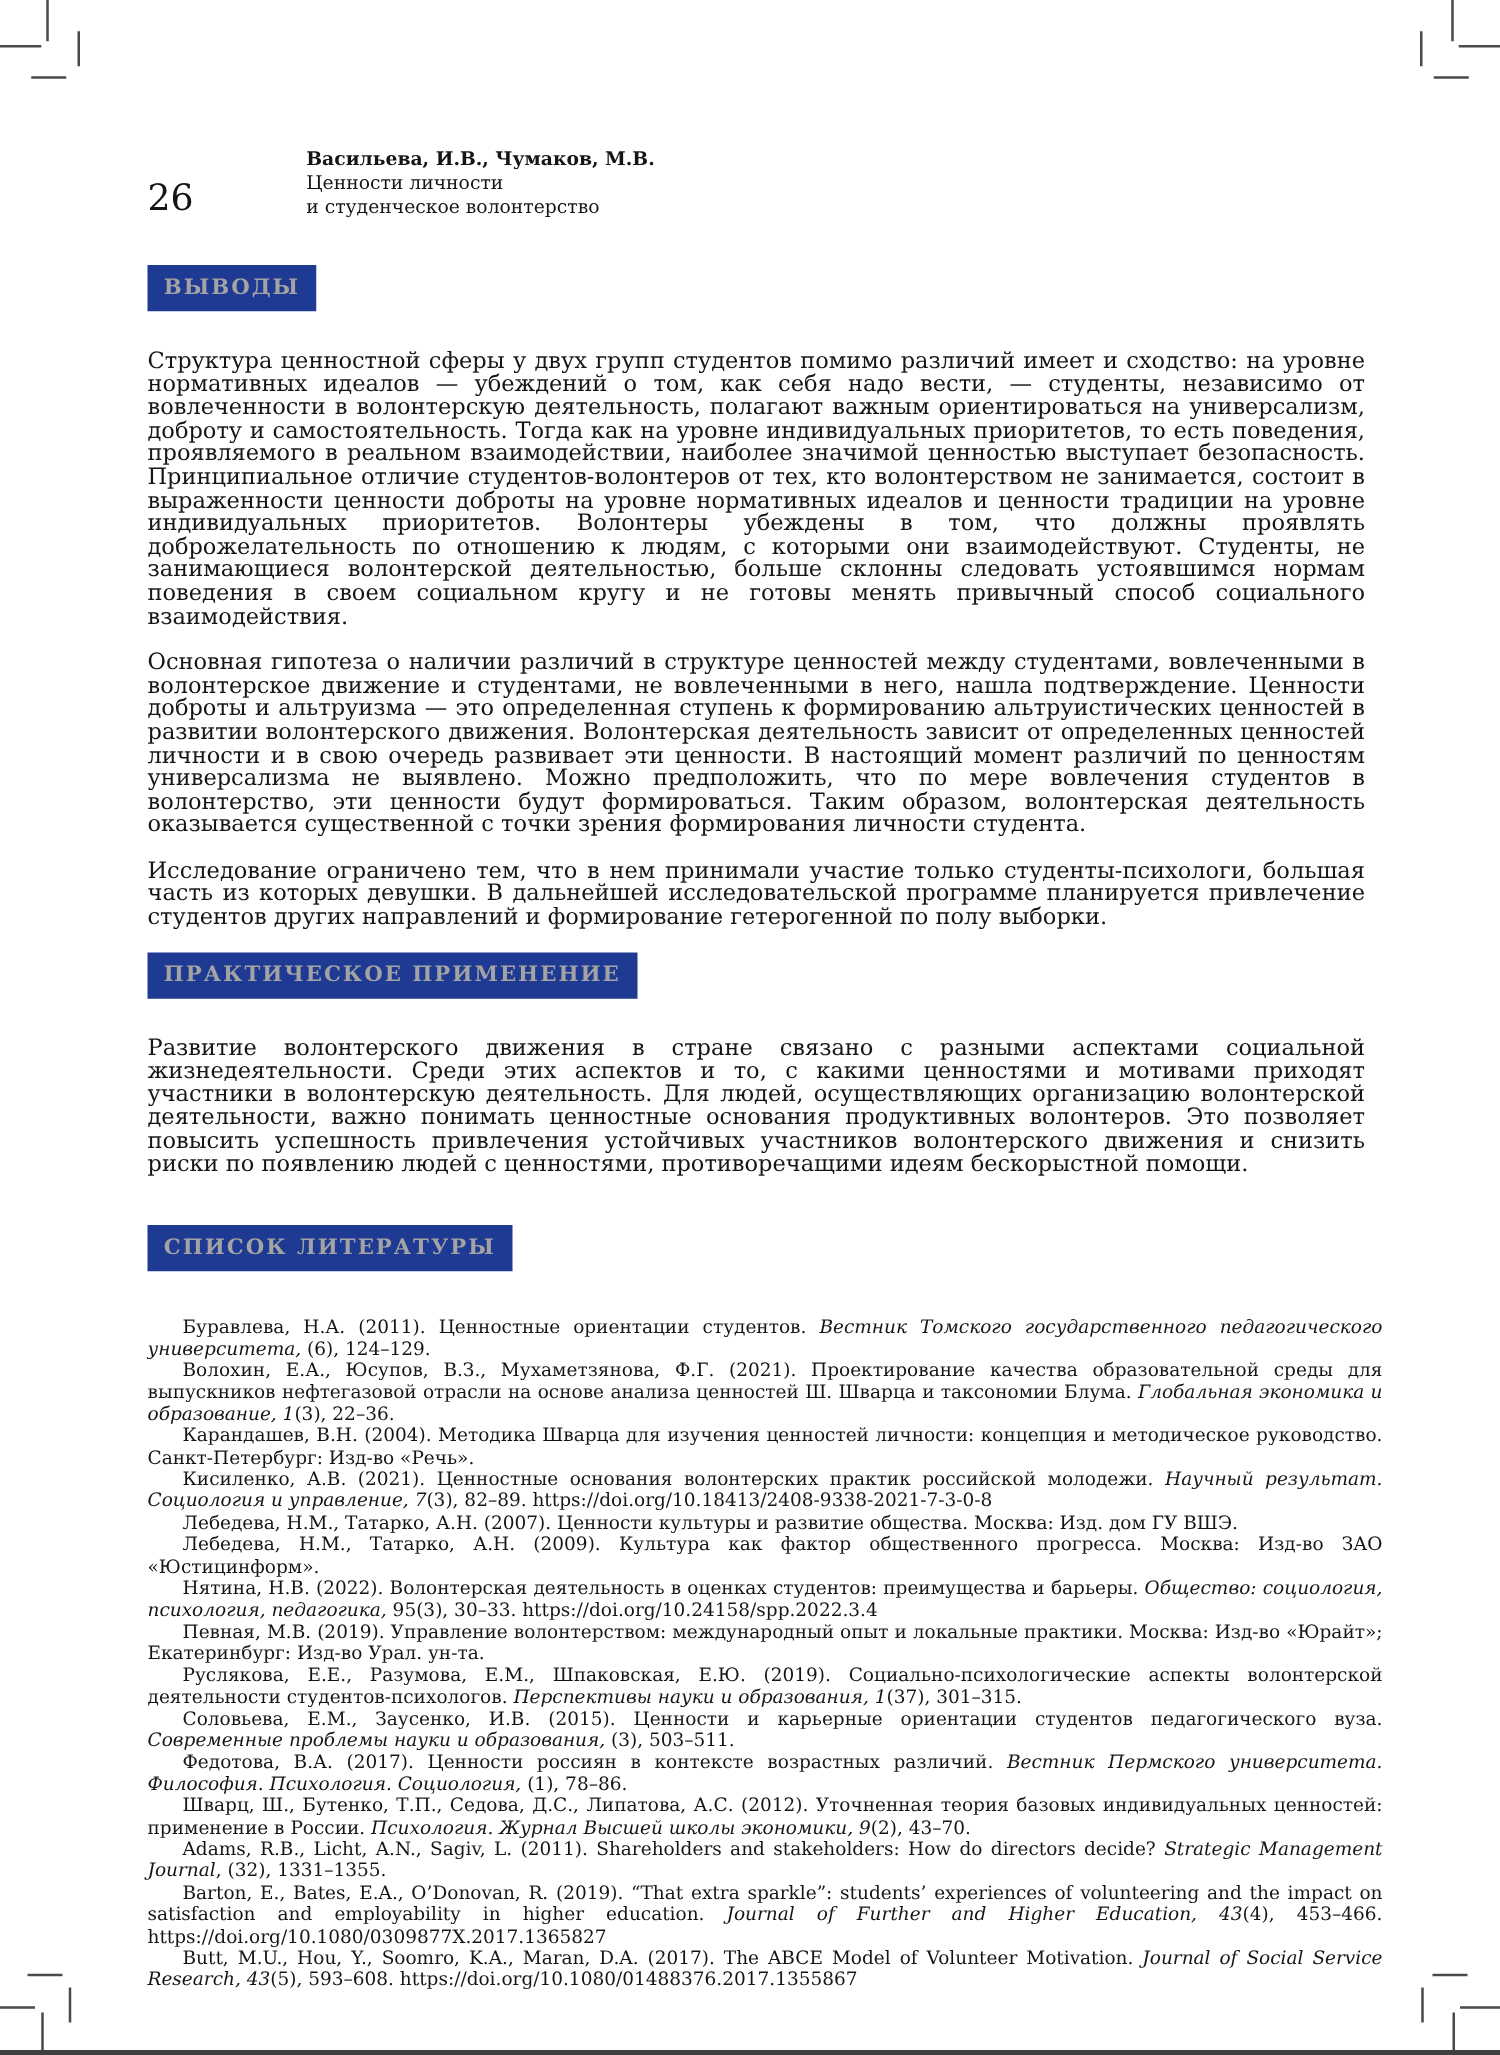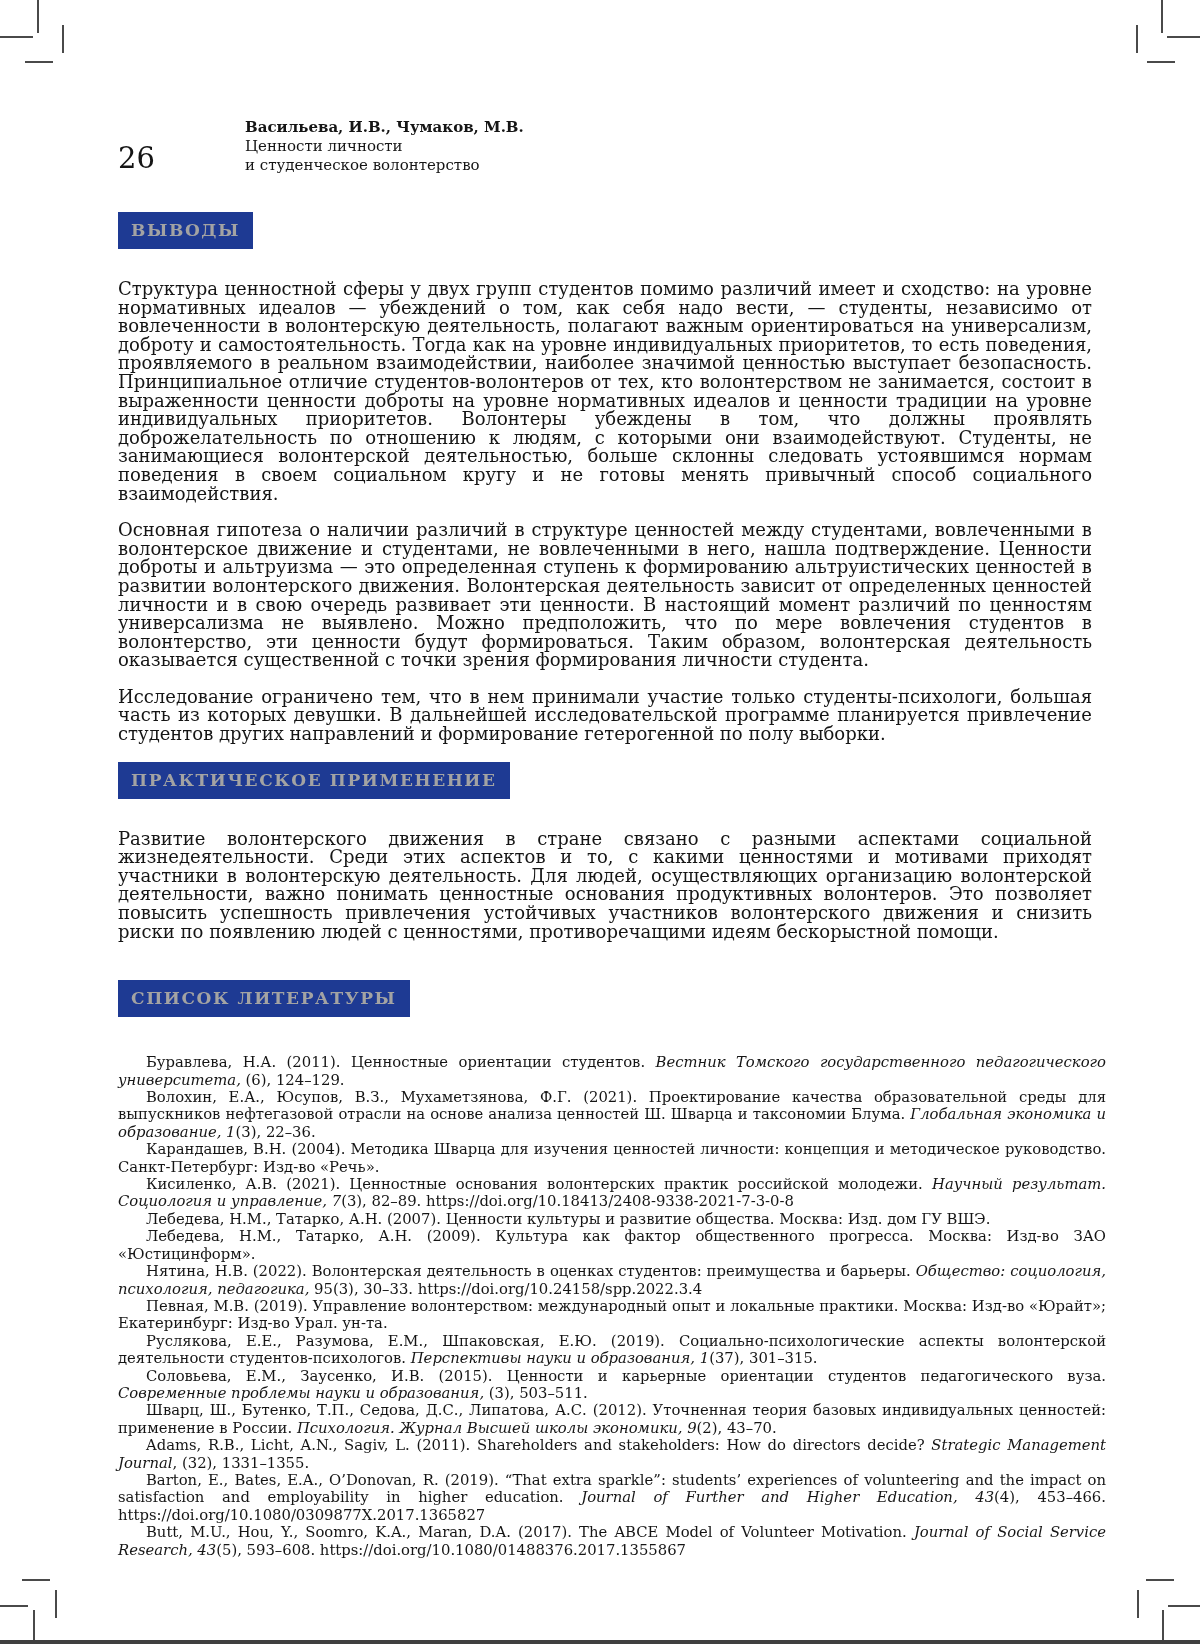--- a/index.html
+++ b/index.html
@@ -132,20 +132,21 @@
       <p class="ref-para"><span>Буравлева, Н.А. (2011). Ценностные ориентации студентов. </span><em>Вестник Томского государственного педагогического университета,</em><span> (6), 124–129.</span></p>
       <p class="ref-para"><span>Волохин, Е.А., Юсупов, В.З., Мухаметзянова, Ф.Г. (2021). Проектирование качества образовательной среды для выпускников нефтегазовой отрасли на основе анализа ценностей Ш. Шварца и таксономии Блума. </span><em>Глобальная экономика и образование, 1</em><span>(3), 22–36.</span></p>
       <p class="ref-para"><span>Карандашев, В.Н. (2004). Методика Шварца для изучения ценностей личности: концепция и методическое руководство. Санкт-Петербург: Изд-во «Речь».</span></p>
       <p class="ref-para"><span>Кисиленко, А.В. (2021). Ценностные основания волонтерских практик российской молодежи. </span><em>Научный результат. Социология и управление, 7</em><span>(3), 82–89. https://doi.org/10.18413/2408-9338-2021-7-3-0-8</span></p>
       <p class="ref-para"><span>Лебедева, Н.М., Татарко, А.Н. (2007). Ценности культуры и развитие общества. Москва: Изд. дом ГУ ВШЭ.</span></p>
       <p class="ref-para"><span>Лебедева, Н.М., Татарко, А.Н. (2009). Культура как фактор общественного прогресса. Москва: Изд-во ЗАО «Юстицинформ».</span></p>
       <p class="ref-para"><span>Нятина, Н.В. (2022). Волонтерская деятельность в оценках студентов: преимущества и барьеры. </span><em>Общество: социология, психология, педагогика,</em><span> 95(3), 30–33. https://doi.org/10.24158/spp.2022.3.4</span></p>
       <p class="ref-para"><span>Певная, М.В. (2019). Управление волонтерством: международный опыт и локальные практики. Москва: Изд-во «Юрайт»; Екатеринбург: Изд-во Урал. ун-та.</span></p>
       <p class="ref-para"><span>Руслякова, Е.Е., Разумова, Е.М., Шпаковская, Е.Ю. (2019). Социально-психологические аспекты волонтерской деятельности студентов-психологов. </span><em>Перспективы науки и образования, 1</em><span>(37), 301–315.</span></p>
       <p class="ref-para"><span>Соловьева, Е.М., Заусенко, И.В. (2015). Ценности и карьерные ориентации студентов педагогического вуза. </span><em>Современные проблемы науки и образования,</em><span> (3), 503–511.</span></p>
+      <p class="ref-para"><span>Федотова, В.А. (2017). Ценности россиян в контексте возрастных различий. </span><em>Вестник Пермского университета. Философия. Психология. Социология,</em><span> (1), 78–86.</span></p>
       <p class="ref-para"><span>Шварц, Ш., Бутенко, Т.П., Седова, Д.С., Липатова, А.С. (2012). Уточненная теория базовых индивидуальных ценностей: применение в России. </span><em>Психология. Журнал Высшей школы экономики, 9</em><span>(2), 43–70.</span></p>
       <p class="ref-para"><span>Adams, R.B., Licht, A.N., Sagiv, L. (2011). Shareholders and stakeholders: How do directors decide? </span><em>Strategic Management Journal</em><span>, (32), 1331–1355.</span></p>
       <p class="ref-para"><span>Barton, E., Bates, E.A., O’Donovan, R. (2019). “That extra sparkle”: students’ experiences of volunteering and the impact on satisfaction and employability in higher education. </span><em>Journal of Further and Higher Education, 43</em><span>(4), 453–466. https://doi.org/10.1080/0309877X.2017.1365827</span></p>
       <p class="ref-para"><span>Butt, M.U., Hou, Y., Soomro, K.A., Maran, D.A. (2017). The ABCE Model of Volunteer Motivation. </span><em>Journal of Social Service Research, 43</em><span>(5), 593–608. https://doi.org/10.1080/01488376.2017.1355867</span></p>
     </div>
 
 </div>
 
 <div class="footer-bar"></div>
 

